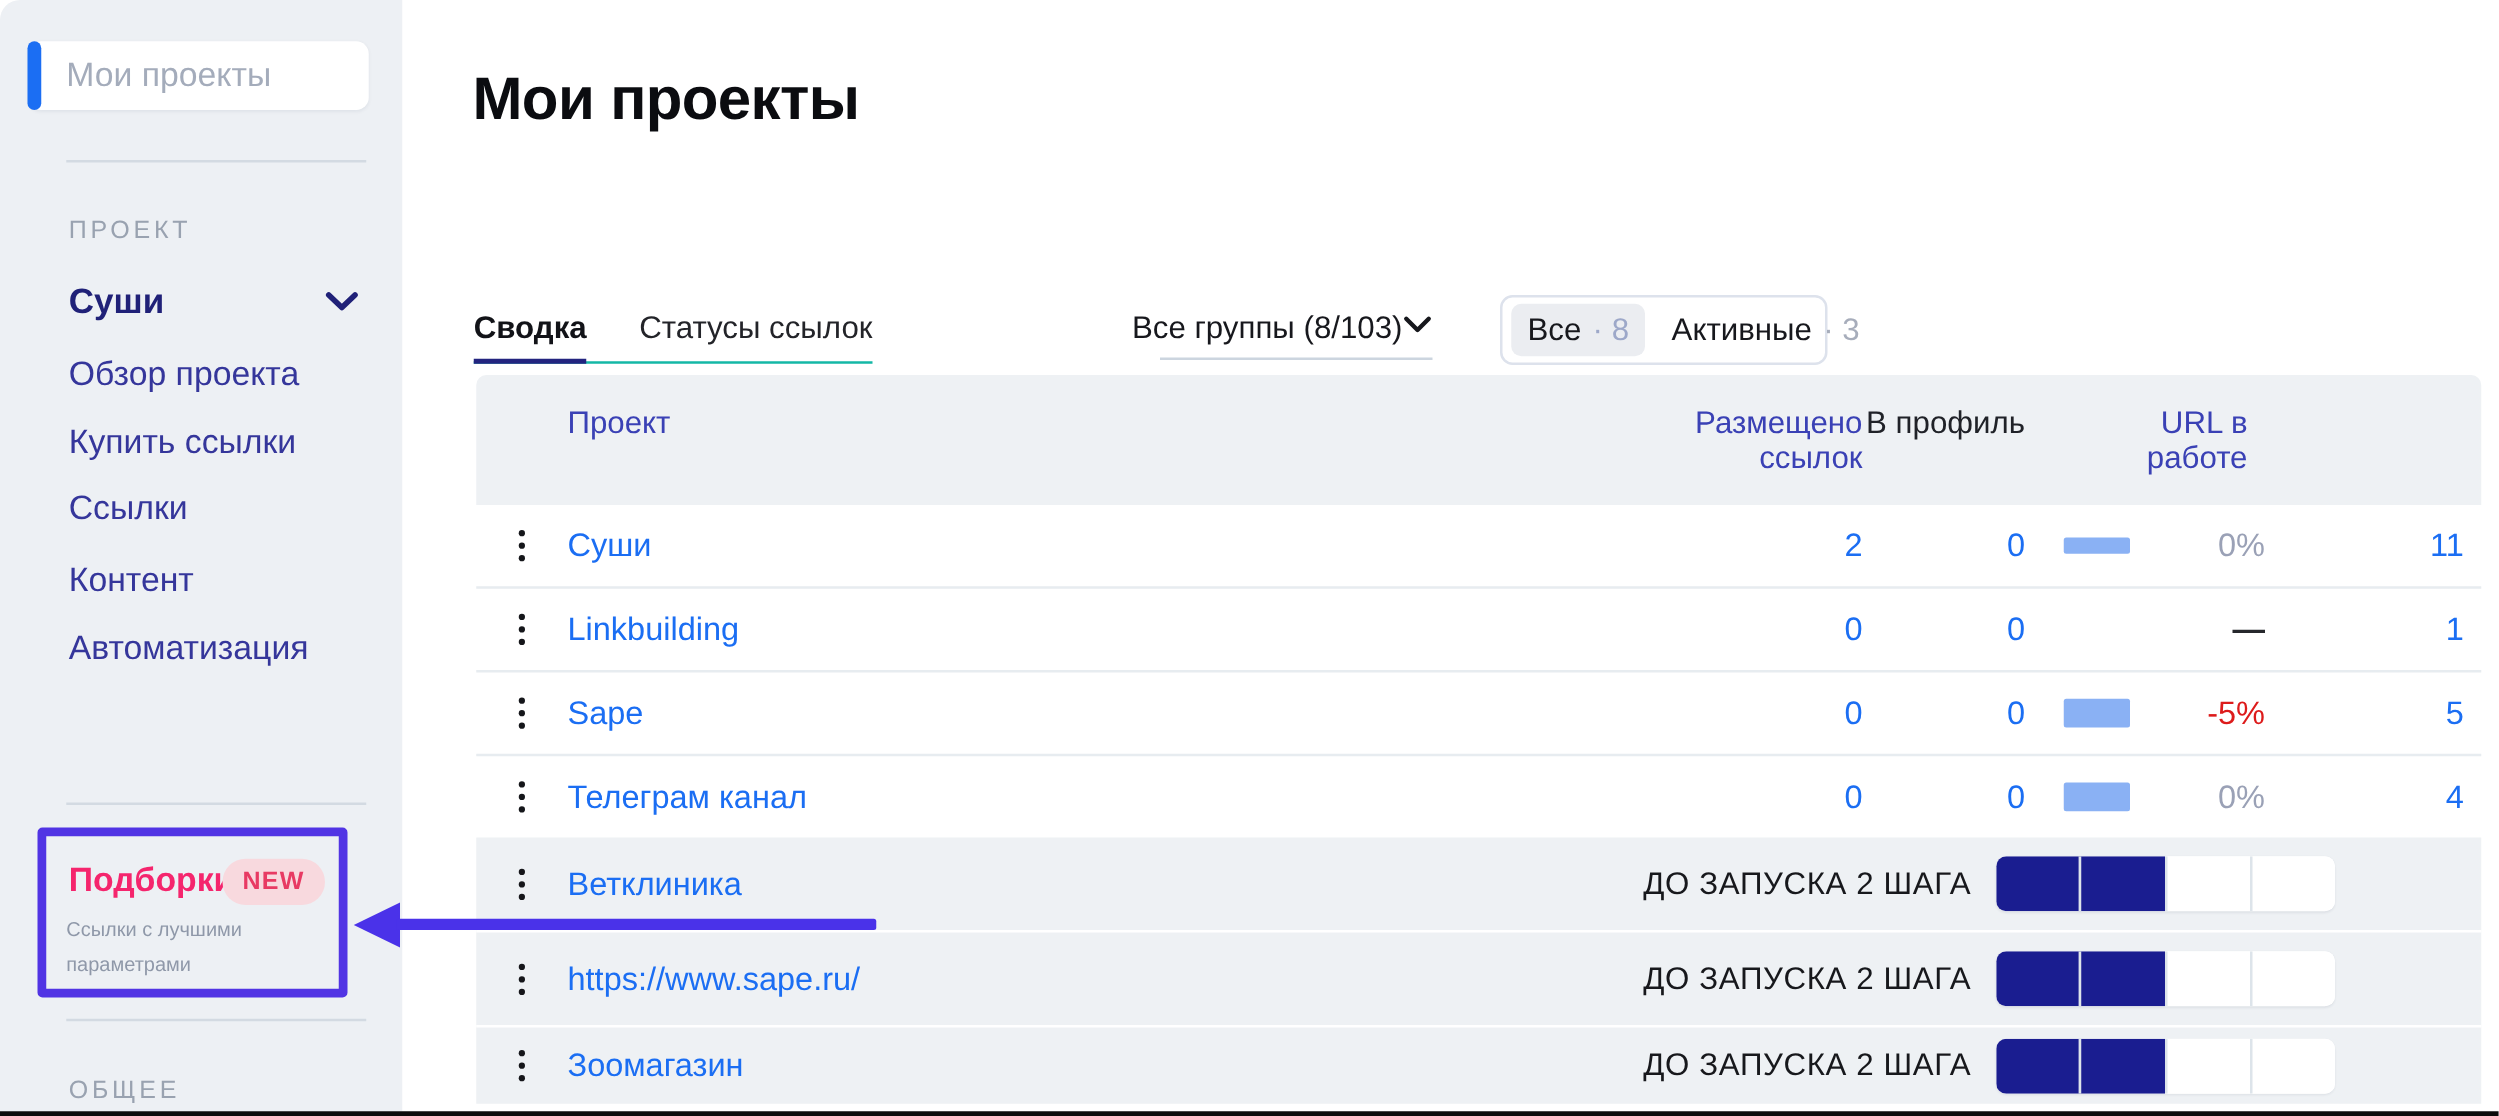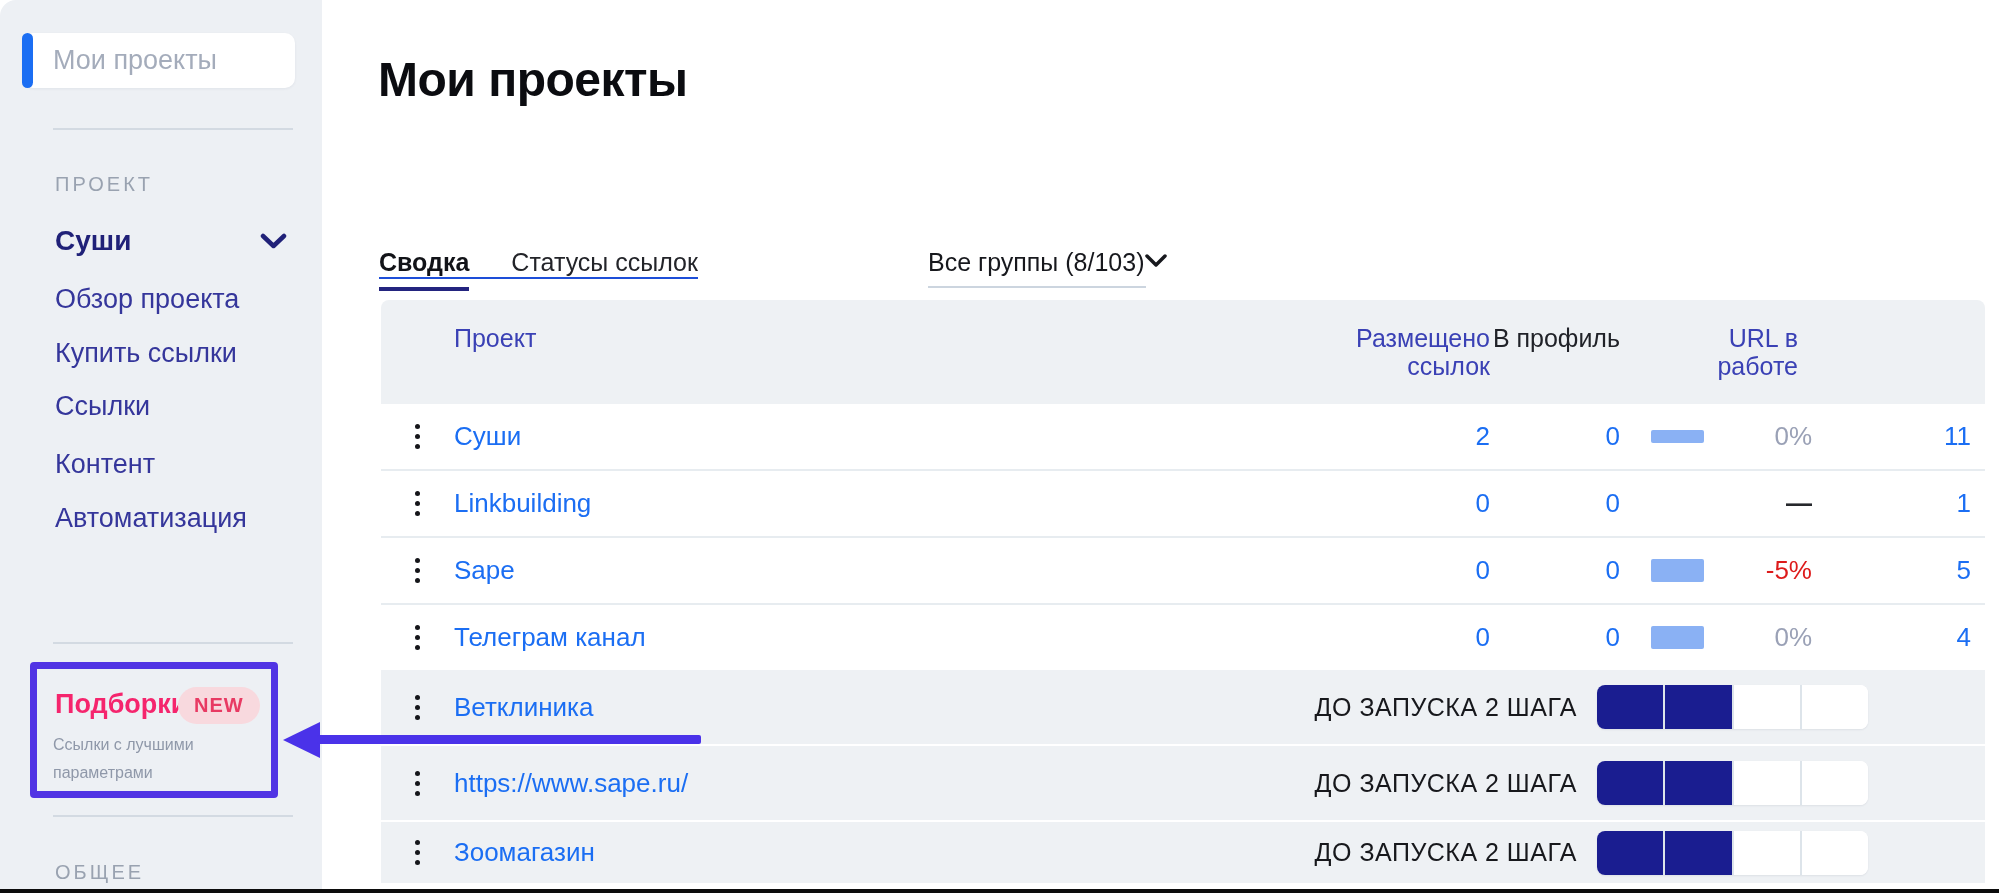--- a/index.html
+++ b/index.html
@@ -21,25 +21,25 @@
   .collections-box{position:absolute;left:30px;top:662px;width:234px;height:122px;border:7px solid #5134e4;border-radius:4px;pointer-events:none;}
   .collections-title{position:absolute;left:55px;top:688px;font-size:27px;font-weight:700;color:#f5256d;line-height:32px;cursor:pointer;}
   .badge-new{position:absolute;left:178px;top:687px;height:37px;padding:0 16px;border-radius:19px;background:#f8d9de;color:#e83a63;font-weight:700;font-size:20px;letter-spacing:1px;line-height:37px;}
   .collections-desc{position:absolute;left:53px;top:731px;width:225px;font-size:16px;color:#8f98a9;line-height:28px;}
   
   .anno-head{position:absolute;left:283px;top:722px;width:0;height:0;border-top:18px solid transparent;border-bottom:18px solid transparent;border-right:37px solid #4a32e9;}
   .anno-tail{position:absolute;left:317px;top:735px;width:384px;height:9px;background:#4a32e9;border-radius:2px;}
   
   #main{position:absolute;left:322px;top:0;width:1677px;height:889px;background:#fff;}
   .page-title{position:absolute;left:56px;top:20px;font-size:48px;font-weight:700;color:#0b0c10;letter-spacing:-0.5px;line-height:56px;}
-  .tabs{position:absolute;left:57px;top:247px;display:flex;gap:42px;border-bottom:2px solid #1d4ed8;}
+  .tabs{position:absolute;left:57px;top:247px;display:flex;gap:42px;border-bottom:2px solid #14b8a6;padding-bottom:12px;}
   .tab{font-size:25px;color:#232429;line-height:30px;position:relative;white-space:nowrap;cursor:pointer;}
   .tab.active{font-weight:700;color:#121318;}
   .tab.active::after{content:"";position:absolute;left:0;right:0;bottom:-14px;height:4px;background:#23247f;}
-  .groups-dd{position:absolute;left:606px;top:247px;width:218px;display:flex;align-items:center;justify-content:flex-start;border-bottom:2px solid #ccd5df;padding-bottom:9px;cursor:pointer;}
+  .groups-dd{position:absolute;left:606px;top:247px;width:218px;display:flex;align-items:center;justify-content:flex-end;border-bottom:2px solid #ccd5df;padding-bottom:9px;cursor:pointer;}
   .groups-dd-label{font-size:25px;color:#17181d;line-height:30px;white-space:nowrap;}
   .segmented{position:absolute;left:878px;top:236px;width:262px;height:56px;box-sizing:border-box;border:2px solid #dde2ec;border-radius:10px;background:#fff;display:flex;align-items:center;padding:0 7px;gap:8px;}
   .seg-chip{height:42px;border-radius:8px;padding:0 13px;display:flex;align-items:center;gap:9px;font-size:25px;color:#17181d;cursor:pointer;white-space:nowrap;}
   .seg-chip.selected{background:#ebedf1;}
   .seg-count{color:#a7adbb;}
   .seg-chip.selected .seg-count{color:#9da8c9;}
   
   .table{position:absolute;left:59px;top:300px;width:1604px;}
   .grid-cols{display:grid;grid-template-columns:73px 1fr 160px 130px 95px 97px 173px;}
   .thead{height:104px;background:#eef1f4;border-radius:8px 8px 0 0;box-sizing:border-box;}
@@ -129,20 +129,30 @@
 
   <div class="groups-dd">
     <span class="groups-dd-label">Все группы (8/103)</span>
     <span>
       <svg width="24" height="15" viewBox="0 0 24 15">
           <path d="M3 3 L12 12 L21 3" stroke="#17181d" stroke-width="3.5" fill="none" stroke-linecap="round" stroke-linejoin="round"></path>
         </svg>
     </span>
   </div>
 
+  <div class="segmented">
+    <div class="seg-chip selected">
+      <span>Все</span>
+      <span class="seg-count">· 8</span>
+    </div>
+    <div class="seg-chip">
+      <span>Активные</span>
+      <span class="seg-count">· 3</span>
+    </div>
+  </div>
 
   <div class="table">
     <div class="thead grid-cols">
       <div class="th"></div>
       <div class="th th-link">Проект</div>
       <div class="th th-link right">
         <div>Размещено</div>
         <div>ссылок</div>
       </div>
       <div class="th th-plain right">В профиль</div>

